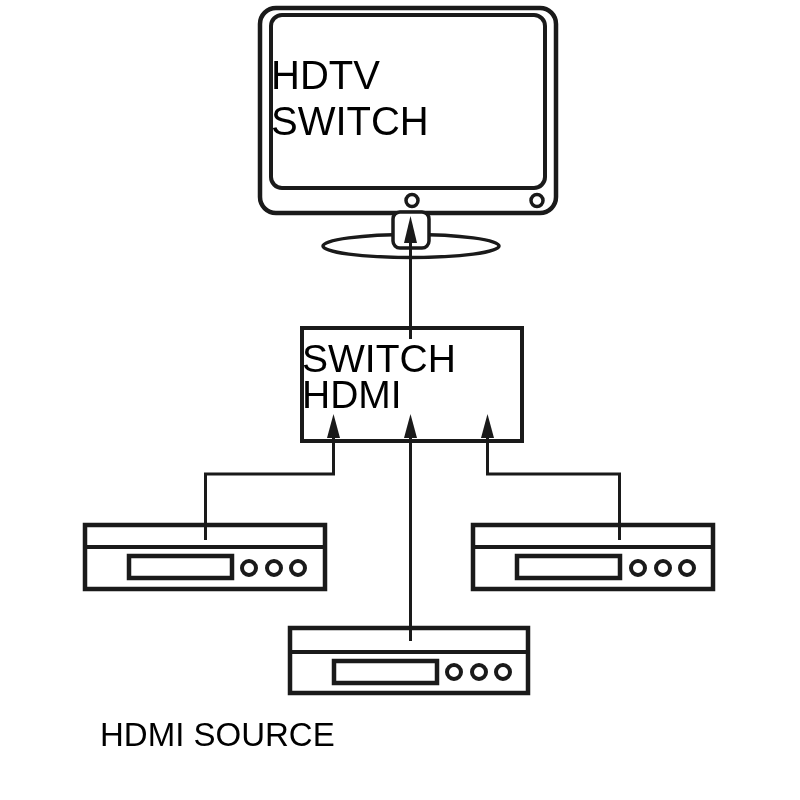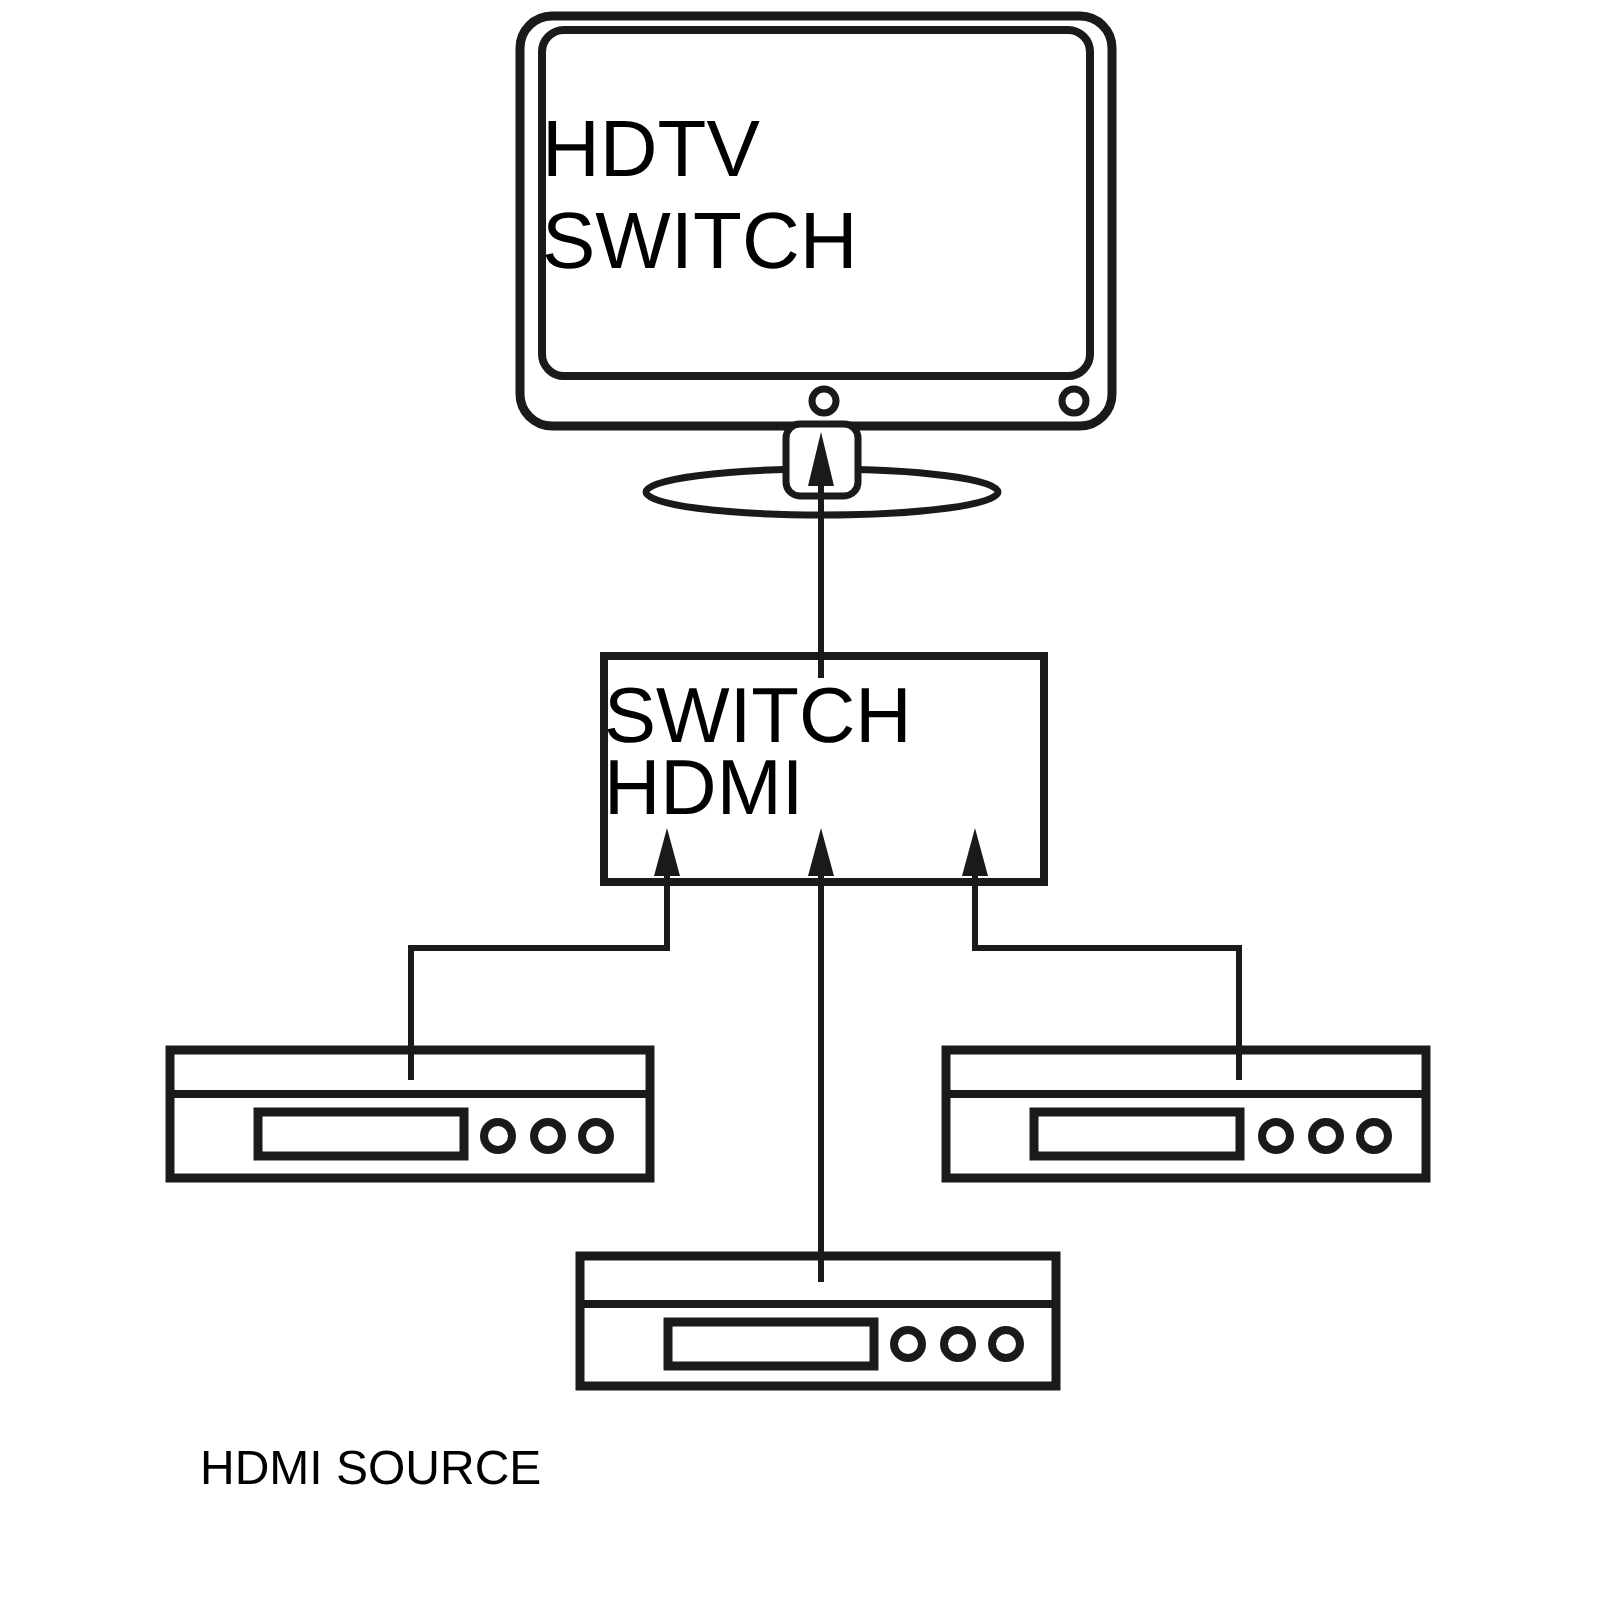--- a/index.html
+++ b/index.html
@@ -37,21 +37,21 @@
     left: 302px;
     top: 341px;
     width: 220px;
     font-size: 39px;
     line-height: 36px;
   }
   .label-caption {
     left: 100px;
     top: 715px;
     width: 600px;
-    font-size: 24px;
+    font-size: 33px;
     line-height: 39px;
   }
 </style>
 </head>
 <body>
 
 <div class="canvas">
 
   <svg class="artwork" width="800" height="800" viewBox="0 0 800 800">
 

